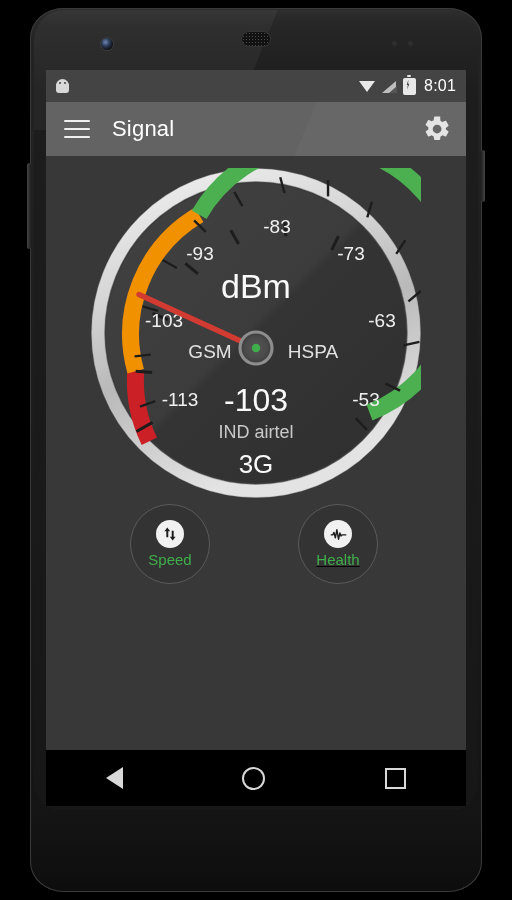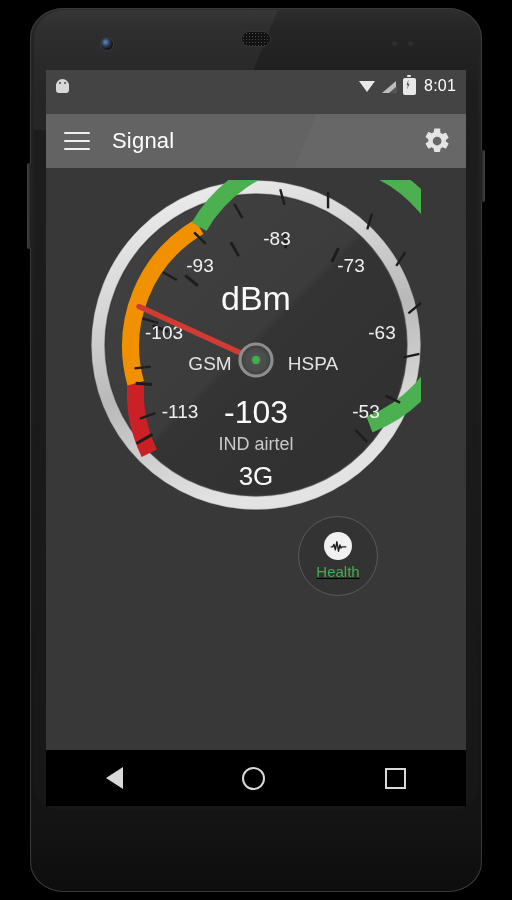--- a/index.html
+++ b/index.html
@@ -47,21 +47,21 @@
   .sensor{position:absolute;top:41px;width:5px;height:5px;border-radius:50%;background:#2e2e2e;}
   .sensor.a{left:392px;}
   .sensor.b{left:408px;}
 
   
   #screen{position:absolute;left:46px;top:70px;width:420px;height:680px;
     background:#383838;overflow:hidden;}
 
   
   .statusbar{position:relative;height:32px;background:#444444;
-    display:flex;align-items:center;padding:0 10px 12px 9px;}
+    display:flex;align-items:center;padding:0 10px 0 9px;}
   .sb-left{display:flex;align-items:center;gap:6px;flex:1;}
   .sb-right{display:flex;align-items:center;gap:6px;}
   .sb-time{color:#fff;font-size:16px;letter-spacing:.2px;padding-left:2px;}
 
   .icon-android{width:15px;height:14px;position:relative;}
   .icon-android i{position:absolute;display:block;background:#d8d8d8;}
   .icon-android .head{left:1px;top:0;width:13px;height:8px;border-radius:7px 7px 0 0;}
   .icon-android .body{left:1px;top:5px;width:13px;height:9px;border-radius:0 0 3px 3px;}
   .icon-android .eye{background:#444;width:2px;height:2px;border-radius:50%;top:3px;}
   .icon-android .eye.l{left:4px;}
@@ -262,20 +262,28 @@
 
           <line x1="165" y1="180" x2="48" y2="126.5" stroke="#d23b32" stroke-width="5.5" stroke-linecap="round" transform="rotate(0 165 180)"></line>
 
           <circle cx="165" cy="180" r="16" fill="url(#hubGrad)" stroke="#8d8d8d" stroke-width="3.2"></circle>
           <circle cx="165" cy="180" r="4.2" fill="#3fae4b"></circle>
         </svg>
       </div>
 
       <div class="btn-row">
 
+        <div class="rbtn speed">
+          <span class="glyph">
+            <svg viewBox="0 0 24 24" width="18" height="18">
+              <path fill="#1c1c1c" d="M8.4 3.2 4.6 8.2h2.5v8.1h2.6V8.2h2.5zM15.6 20.8l3.8-5h-2.5V7.7h-2.6v8.1h-2.5z"></path>
+            </svg>
+          </span>
+          <span class="lbl">Speed</span>
+        </div>
 
         <div class="rbtn health">
           <span class="glyph">
             <svg viewBox="0 0 26 26" width="19" height="19">
               <path fill="none" stroke="#1c1c1c" stroke-width="1.9" stroke-linecap="round" stroke-linejoin="round" d="M3 13.5h2.2l1.6-3.4 1.9 7.4 2.1-11 2.2 13 1.9-8.6 1.5 4.2 1.4-1.6H23"></path>
             </svg>
           </span>
           <span class="lbl">Health</span>
         </div>
 

